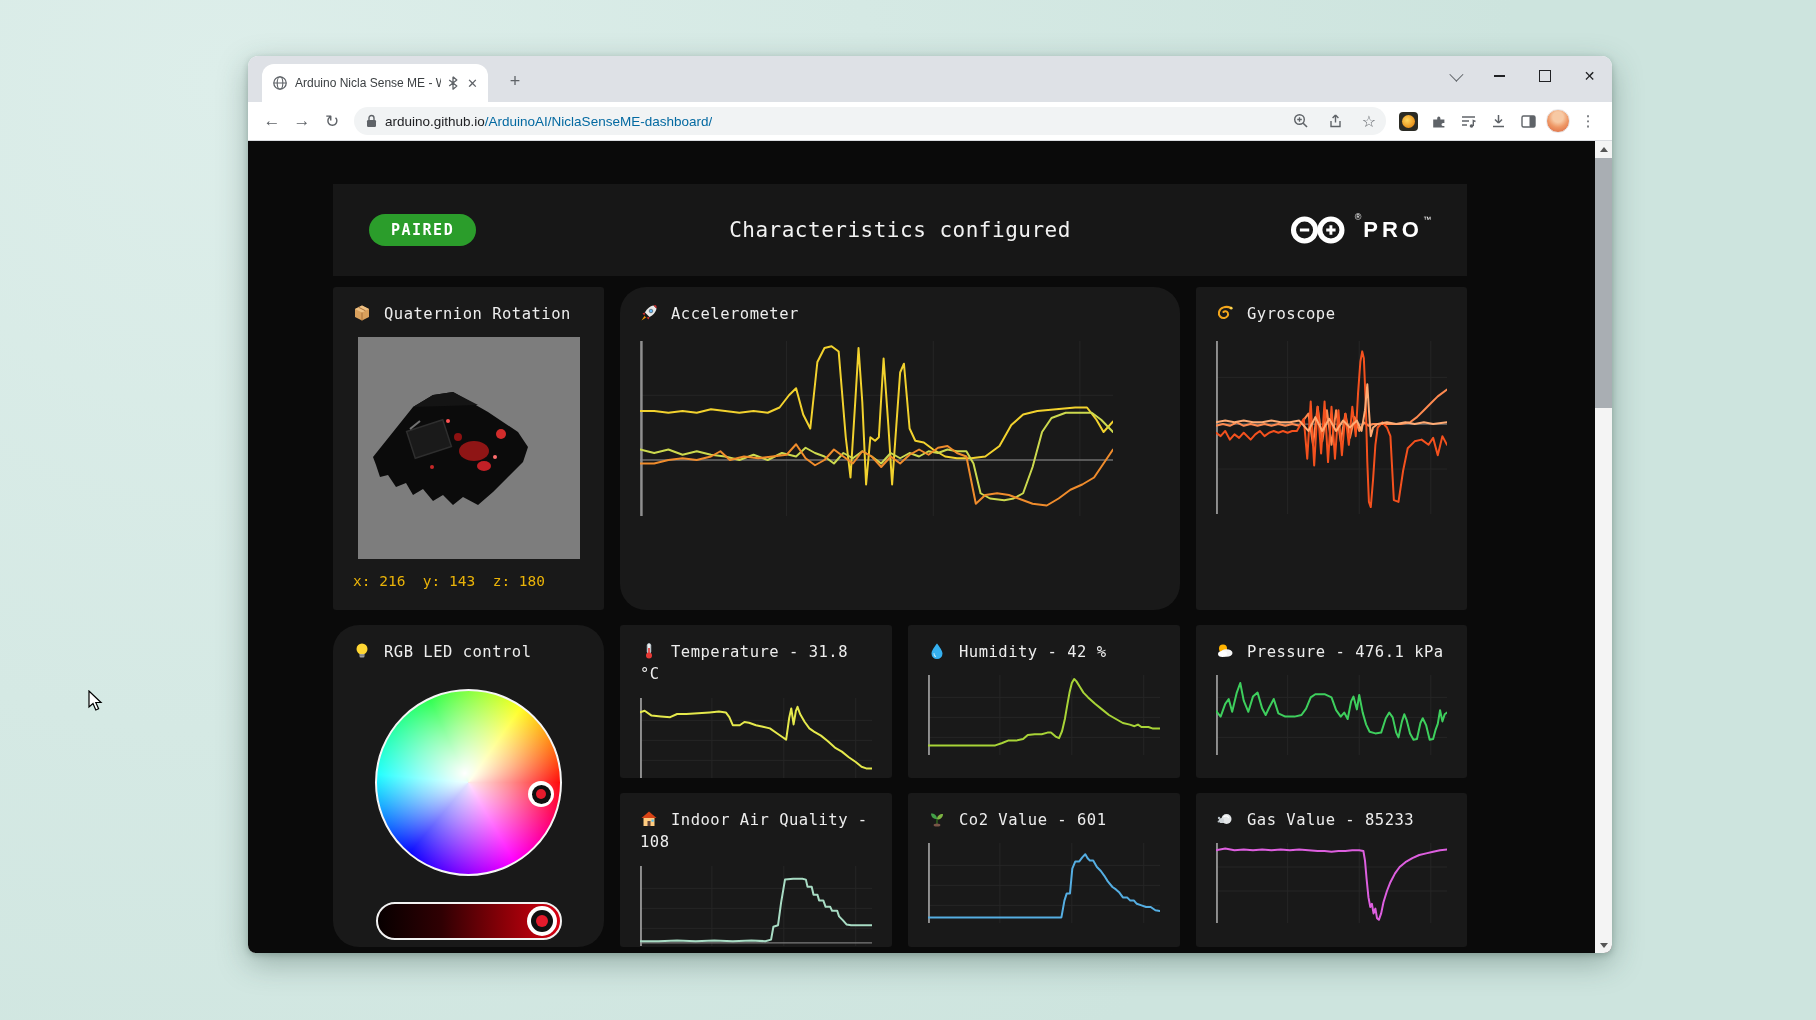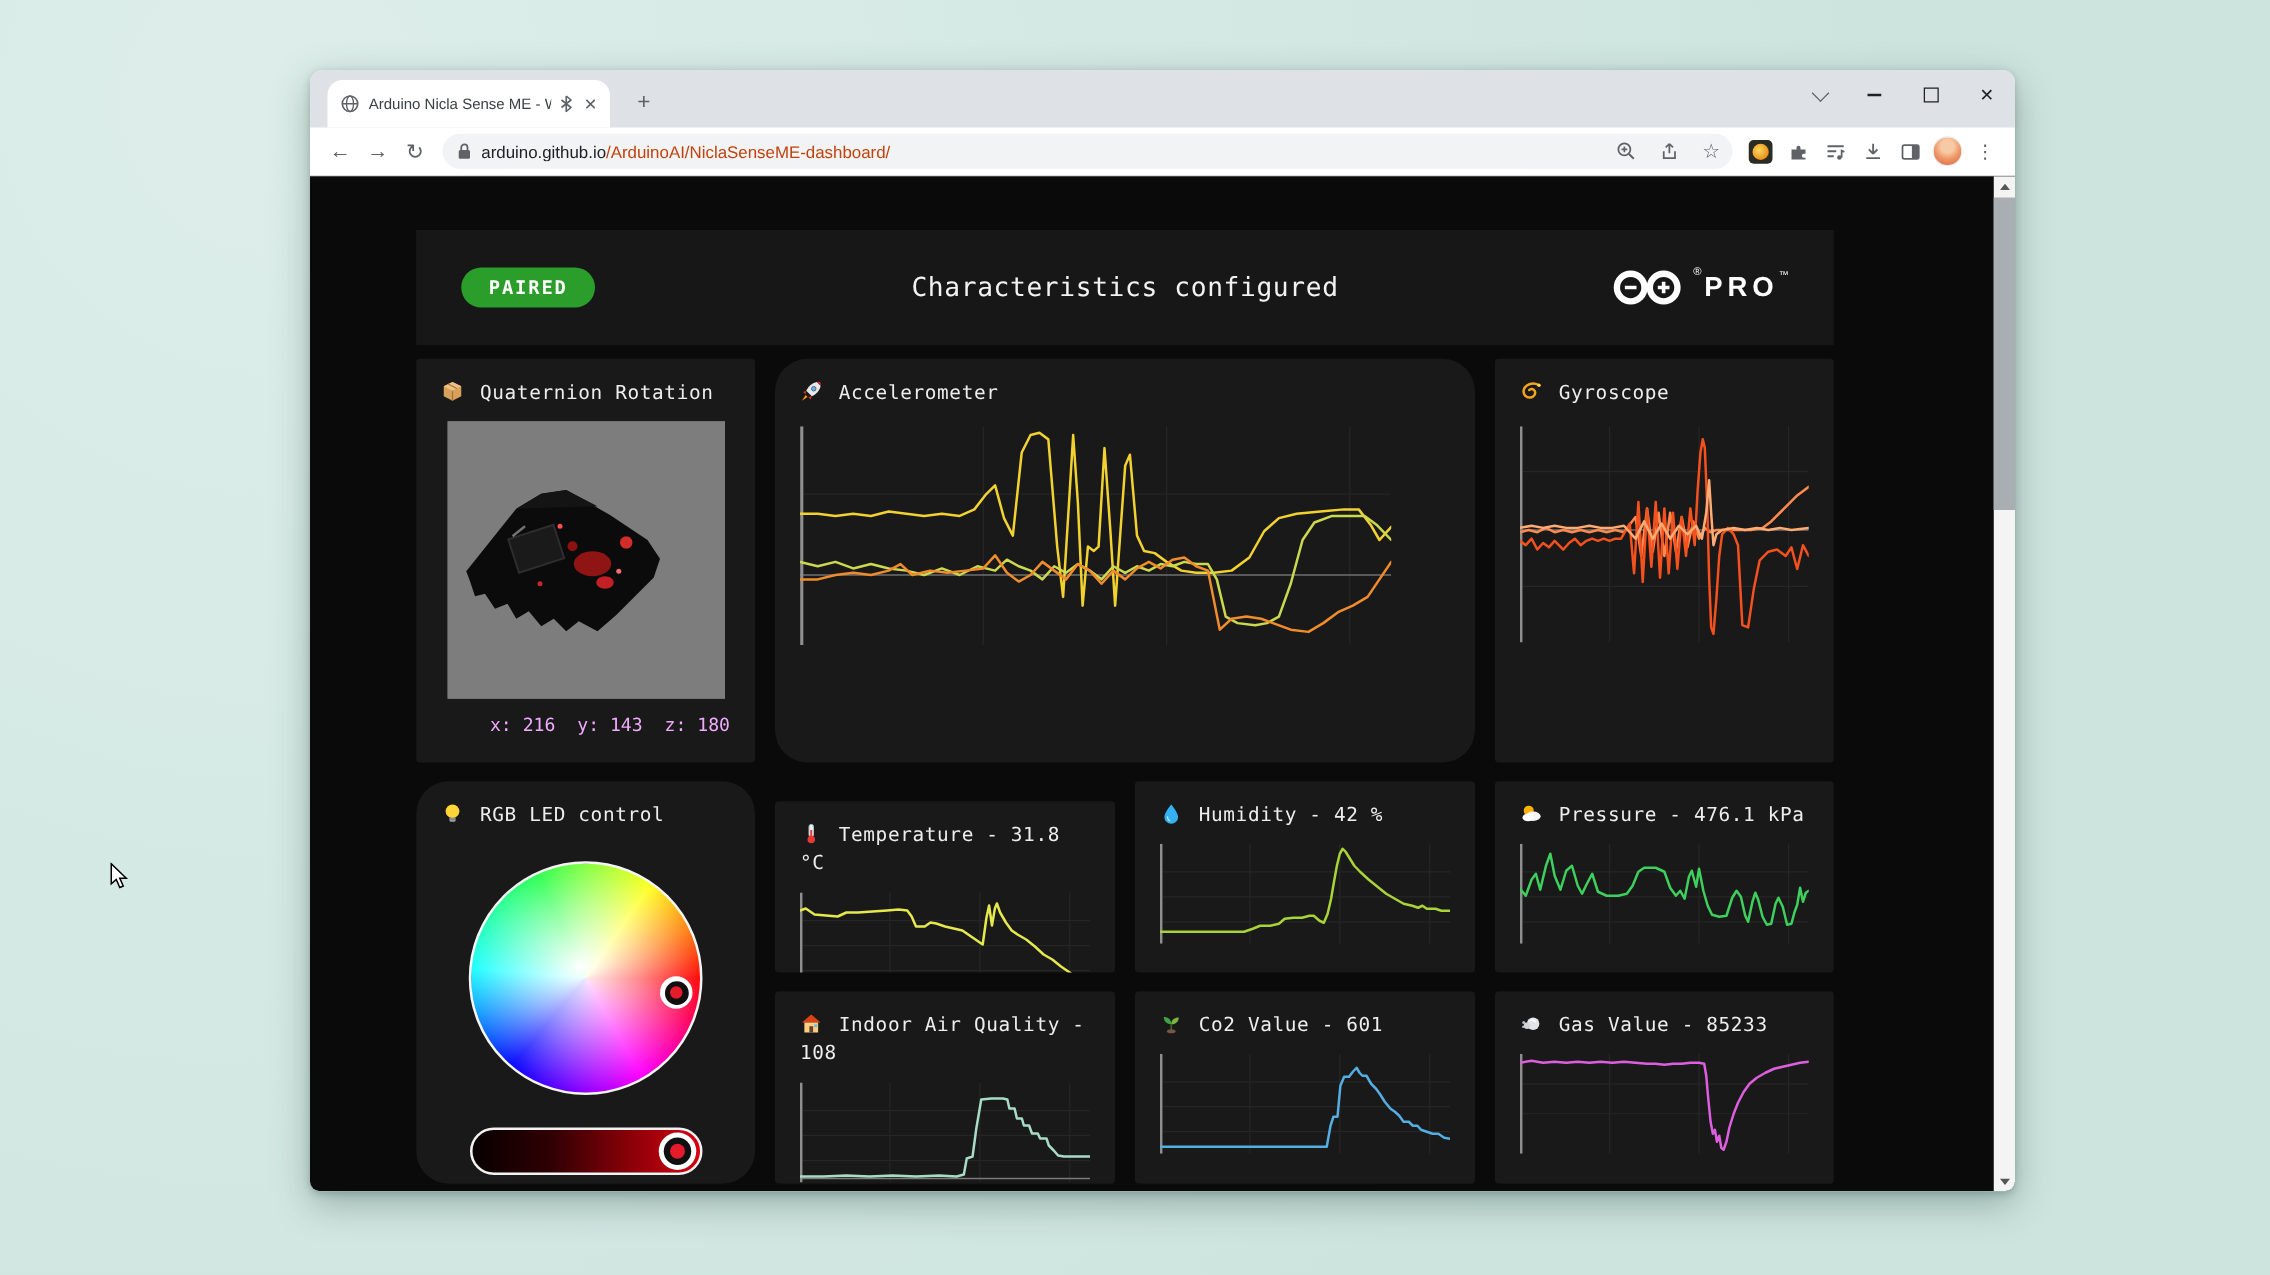--- a/index.html
+++ b/index.html
@@ -26,21 +26,21 @@
   .maxbox{width:10px;height:10px;border:1.4px solid #202124;}
   .wclose{font-size:14px;color:#202124;}
 
   .toolbar{height:38px;background:#fff;display:flex;align-items:center;padding:0 10px;gap:2px;
            border-bottom:1px solid #dadce0;flex:none;}
   .navbtn{width:28px;height:28px;display:flex;align-items:center;justify-content:center;
           font-size:17px;color:#5f6368;border-radius:50%;}
   .omnibox{flex:1;height:28px;background:#f1f3f4;border-radius:14px;margin:0 6px;
            display:flex;align-items:center;padding:0 4px 0 12px;gap:8px;min-width:0;}
   .url{font-size:13.5px;color:#202124;white-space:nowrap;overflow:hidden;}
-  .url .path{color:#c2410c;}
+  .url .path{color:#0369a1;}
   .obicon{width:26px;height:26px;display:flex;align-items:center;justify-content:center;color:#5f6368;flex:none;}
   .tbicon{width:28px;height:28px;display:flex;align-items:center;justify-content:center;color:#5f6368;flex:none;}
   .avatar{width:24px;height:24px;border-radius:50%;flex:none;
           background:radial-gradient(circle at 50% 32%, #f7c9a4 28%, #ee9765 55%, #d9643f 100%);
           border:1px solid #e8eaed;box-sizing:border-box;}
   .dots{font-size:15px;color:#5f6368;letter-spacing:0;}
   .extorange{width:19px;height:19px;border-radius:4px;background:#2b2b24;position:relative;overflow:hidden;}
   .extorange i{position:absolute;left:3px;top:3px;width:13px;height:13px;border-radius:50%;
                background:radial-gradient(circle at 40% 40%, #ffd75e, #e8921c 70%, #9c5e10);}
 
@@ -70,34 +70,34 @@
   .logo .reg{font-size:9px;margin:-1px 2px 0 1px;}
   .logo .tm{font-size:8px;margin-top:2px;}
 
   .grid{margin-top:11px;display:grid;grid-template-columns:271px 272px 272px 271px;
         grid-template-rows:323px 153px 154px;gap:15px 16px;}
   .card{background:#191919;border-radius:3px;padding:16px 20px;box-sizing:border-box;overflow:hidden;}
   .card-quat{grid-column:1;grid-row:1;}
   .card-accel{grid-column:2 / span 2;grid-row:1;border-radius:26px;}
   .card-gyro{grid-column:4;grid-row:1;}
   .card-rgb{grid-column:1;grid-row:2 / span 2;border-radius:26px;}
-  .card-temp{grid-column:2;grid-row:2;margin-top:16px;} .card-hum{grid-column:3;grid-row:2;} .card-pres{grid-column:4;grid-row:2;}
+  .card-temp{grid-column:2;grid-row:2;} .card-hum{grid-column:3;grid-row:2;} .card-pres{grid-column:4;grid-row:2;}
   .card-iaq{grid-column:2;grid-row:3;} .card-co2{grid-column:3;grid-row:3;} .card-gas{grid-column:4;grid-row:3;}
 
   .ctitle{font-family:"DejaVu Sans Mono","Liberation Mono",monospace;font-size:15.5px;color:#ededed;
           letter-spacing:.5px;line-height:1.45;}
   .ctitle .cicon{display:inline-block;width:20px;height:18px;vertical-align:-3px;margin-right:11px;}
   .chart{display:block;margin-top:12px;}
   .chart.small{width:100%;height:80px;}
   .chart.accel{width:473px;height:175px;margin-top:16px;}
   .chart.gyro{width:100%;height:173px;margin-top:16px;}
 
   .quatbox{width:222px;height:222px;margin:12px auto 0;background:#7d7d7d;}
-  .coords{margin-top:14px;text-align:right;font-family:"DejaVu Sans Mono","Liberation Mono",monospace;
-          font-size:14.5px;color:#f0abfc;white-space:pre;}
+  .coords{margin-top:14px;text-align:left;font-family:"DejaVu Sans Mono","Liberation Mono",monospace;
+          font-size:14.5px;color:#eab308;white-space:pre;}
 
   .wheel{width:187px;height:187px;border-radius:50%;margin:26px auto 0;position:relative;
          border:2px solid #f5f5f5;box-sizing:border-box;
          background:radial-gradient(circle at 48% 45%, rgba(255,255,255,1) 0%, rgba(255,255,255,.55) 34%, rgba(255,255,255,0) 72%),
                     conic-gradient(from 90deg, #ff0000, #ff00ff 60deg, #0000ff 130deg, #00ffff 185deg, #00ff2a 245deg, #ffff00 305deg, #ff0000 360deg);}
   .knob{border-radius:50%;background:#fff;display:flex;align-items:center;justify-content:center;position:absolute;}
   .knob .k2{border-radius:50%;background:#101010;display:flex;align-items:center;justify-content:center;}
   .knob .k3{border-radius:50%;background:#e51b2c;}
   .wheelknob{width:26px;height:26px;left:151px;top:90px;}
   .wheelknob .k2{width:19px;height:19px;} .wheelknob .k3{width:10px;height:10px;}

